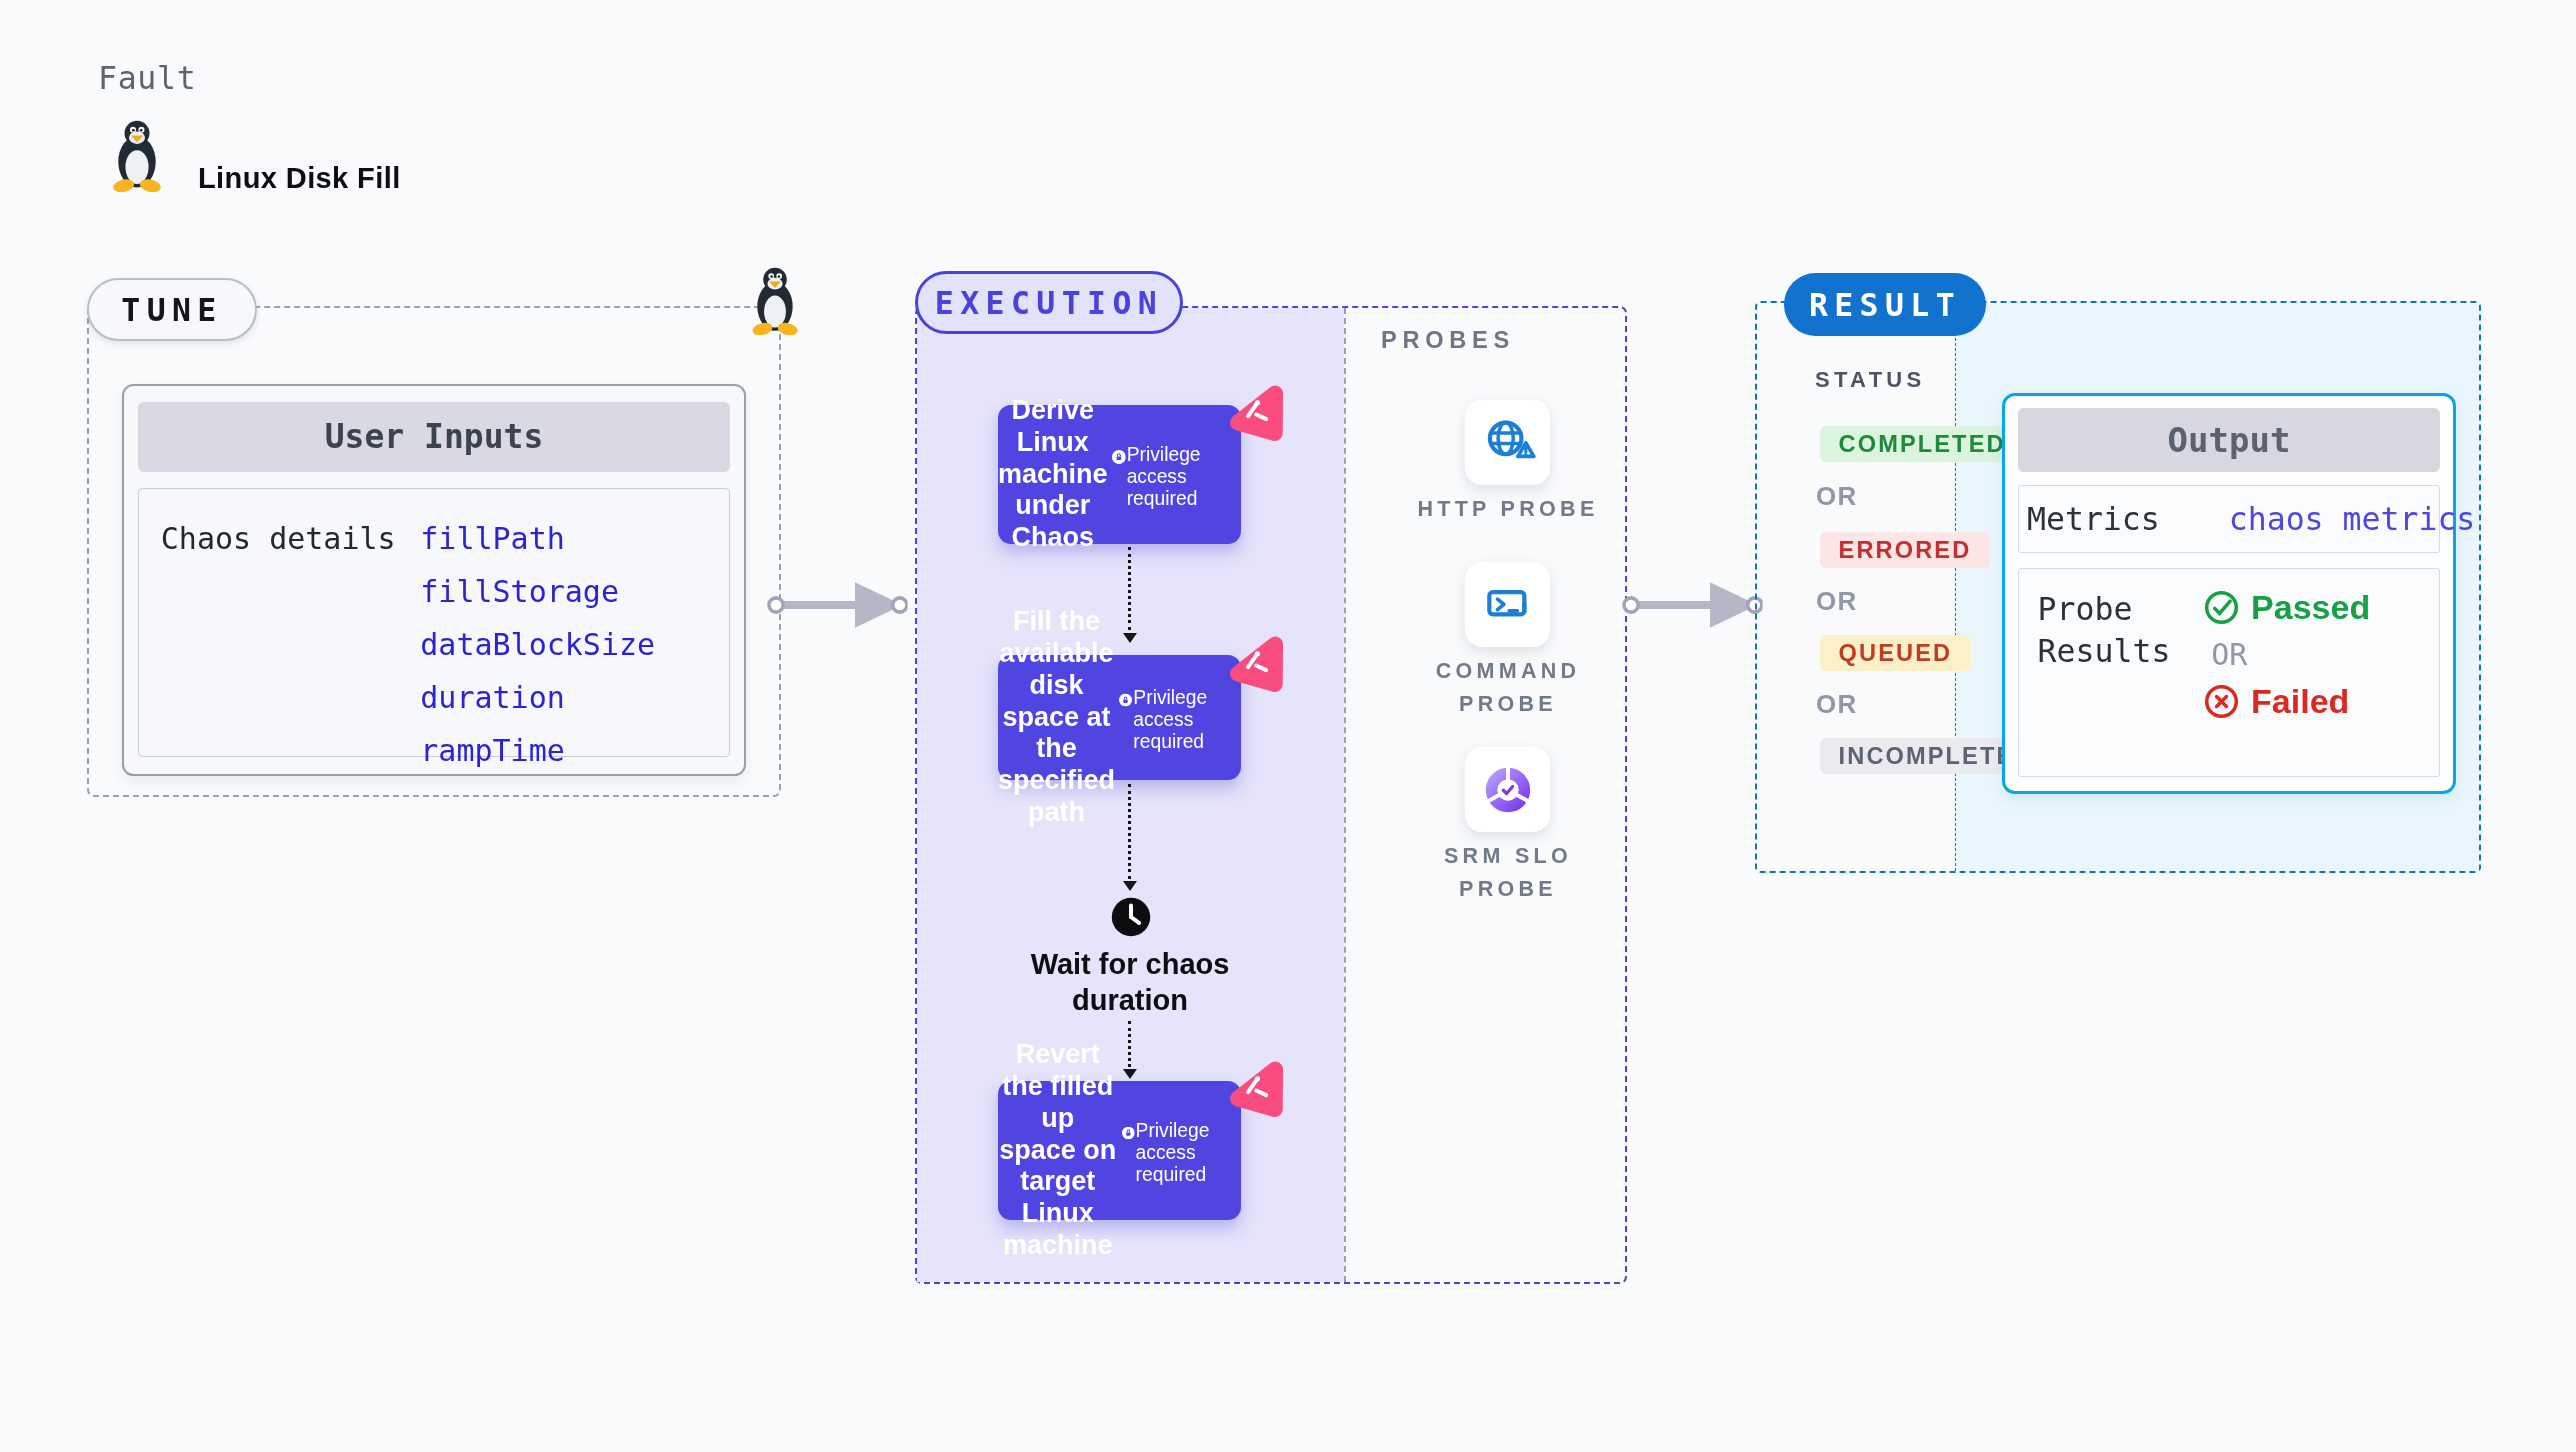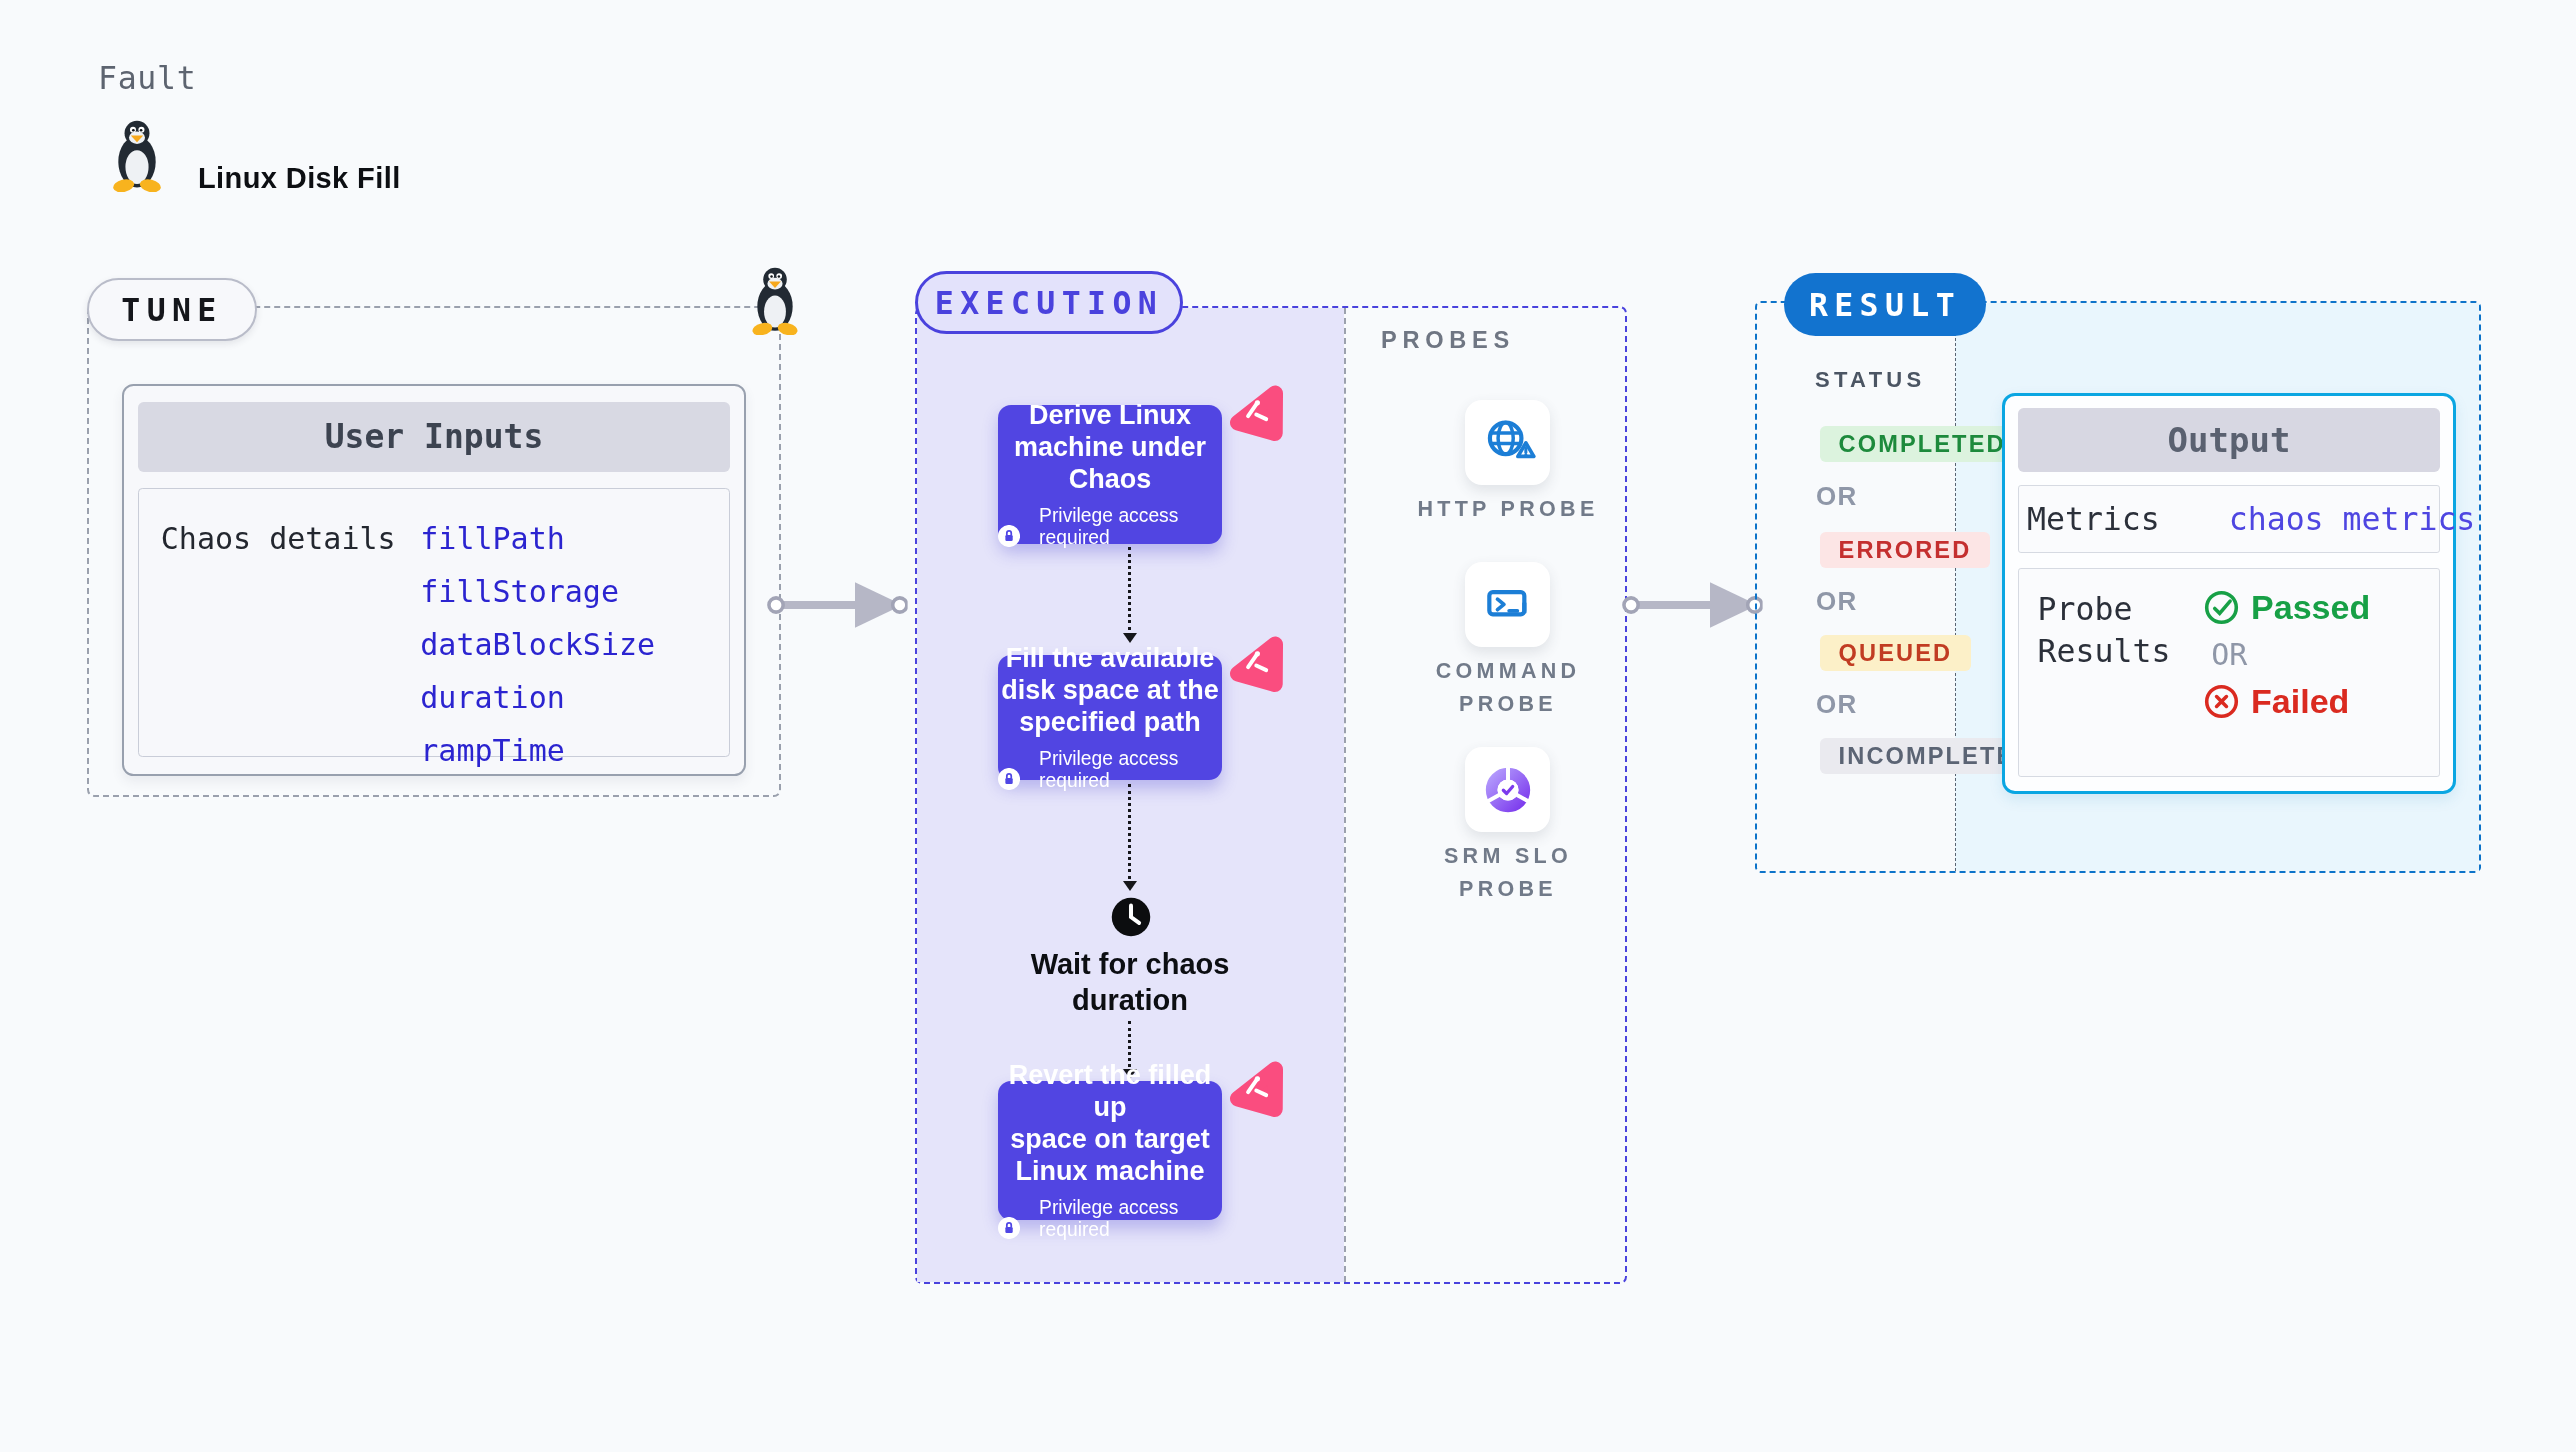--- a/index.html
+++ b/index.html
@@ -38,26 +38,26 @@
 
   
   .conn{width:143px;height:64px;}
 
   
   .exec-box{left:915px;top:306px;width:708px;height:974px;border:2.9px dashed #4a42dd;border-radius:7.2px;}
   .exec-lavender{position:absolute;left:0;top:0;bottom:0;width:427px;background:#e5e4fa;}
   .probes-divider{position:absolute;left:427px;top:0;bottom:0;border-left:2.1px dashed #9ba1ad;}
   .probes-label{position:absolute;left:464px;top:18.6px;font-size:23.6px;font-weight:bold;color:#6f7683;letter-spacing:5.7px;}
 
-  .node{position:absolute;left:81px;width:224px;background:#5145e2;border-radius:13px;
-        display:flex;flex-direction:column;align-items:center;justify-content:center;gap:4.3px;
+  .node{position:absolute;left:81px;width:243px;background:#5145e2;border-radius:13px;
+        display:flex;flex-direction:row;align-items:center;justify-content:center;gap:4.3px;
         box-shadow:0 8.6px 15.8px rgba(70,62,210,.28);cursor:pointer;}
   .node-text{color:#fff;font-size:27px;font-weight:bold;line-height:1.18;text-align:center;}
   .node-text span{display:block;}
-  .priv-row{display:flex;align-items:flex-end;gap:19px;margin-top:4.3px;}
+  .priv-row{display:flex;align-items:flex-start;gap:1px;margin-top:4.3px;}
   .priv-row .txt{color:#fff;font-size:19.3px;font-weight:500;}
   .litmus-badge{position:absolute;width:63px;height:63px;transform:rotate(8deg);z-index:3;}
 
   .dotline{position:absolute;border-left:3.6px dotted #15161a;width:0;}
   .dothead{position:absolute;width:0;height:0;border-left:7.2px solid transparent;border-right:7.2px solid transparent;
            border-top:10px solid #15161a;}
   .clockwrap{position:absolute;}
   .wait-label{position:absolute;text-align:center;font-size:29px;font-weight:bold;color:#0c0e12;line-height:1.25;}
   .wait-label span{display:block;}
 

